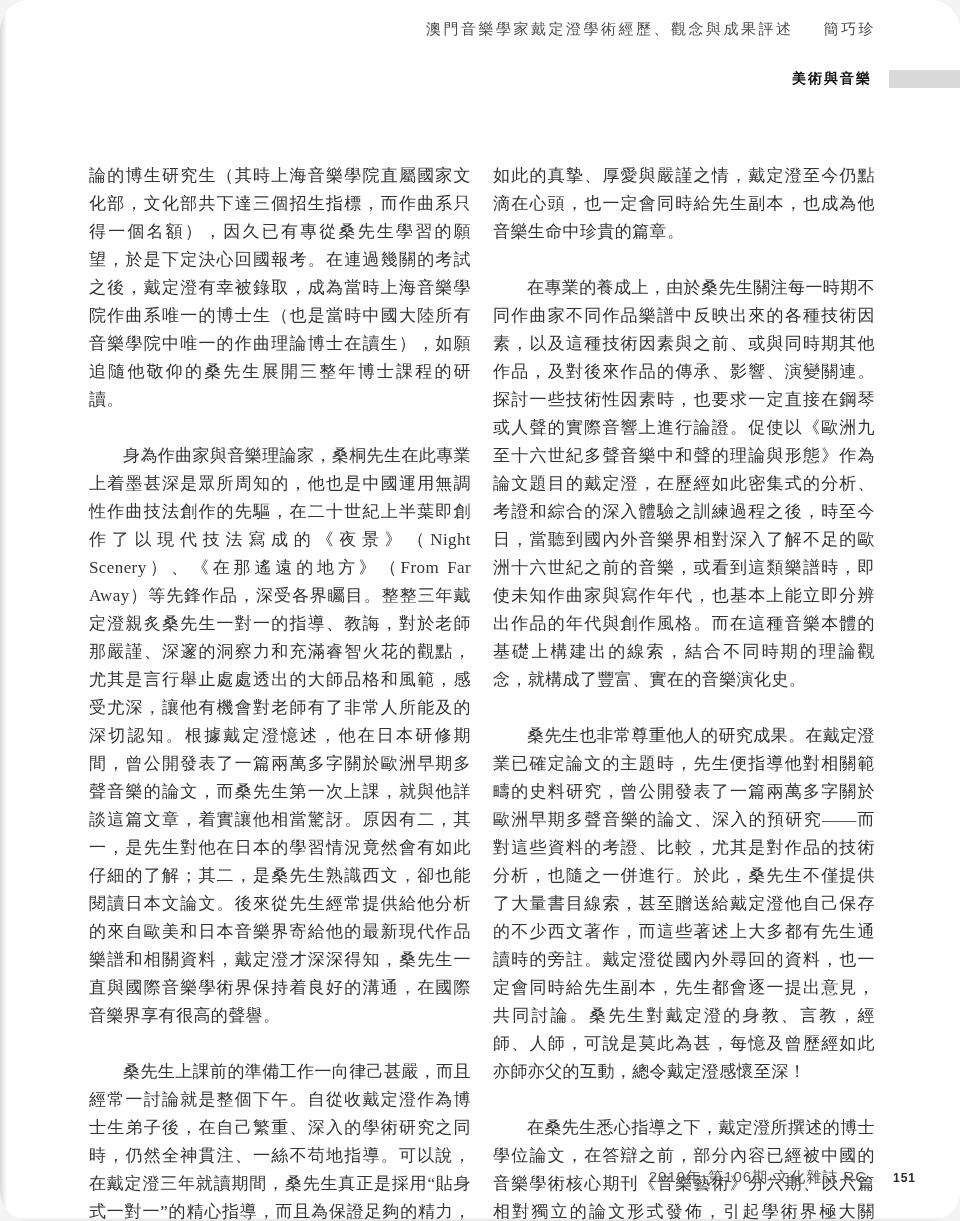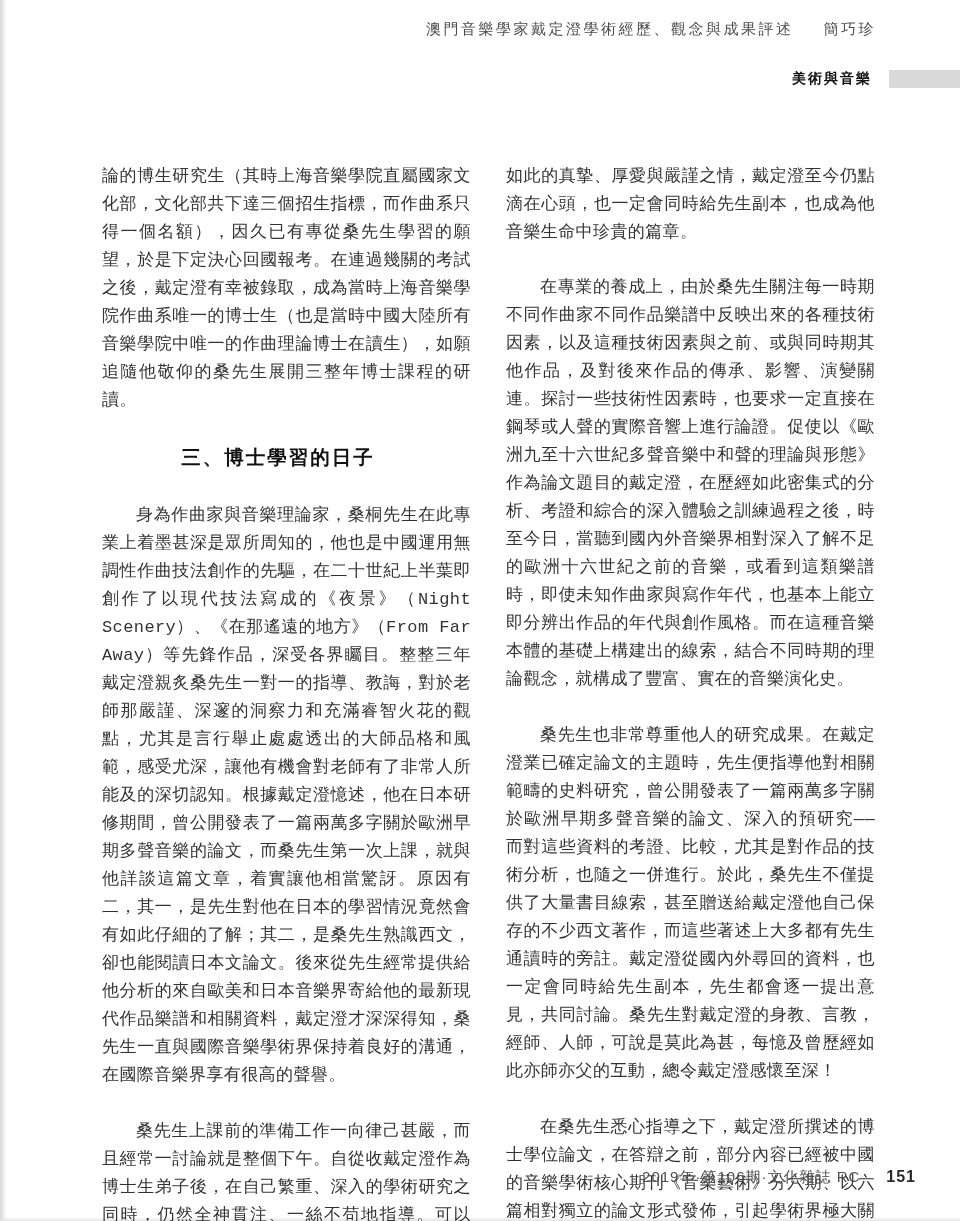--- a/index.html
+++ b/index.html
@@ -6,20 +6,21 @@
   body {
     width: 960px; height: 1221px;
     background: #f4f4f4;
     font-family: "Liberation Serif", serif;
   }
   .page {
     position: relative;
     width: 960px; height: 1221px;
     background: #ffffff;
     overflow: hidden;
+    border-radius: 30px;
   }
   
   .page-edge-left {
     position: absolute; left: 0; top: 0; bottom: 0; width: 7px;
     background: linear-gradient(to right, #d8d8d8, rgba(255,255,255,0));
   }
   .page-edge-bottom {
     position: absolute; left: 0; right: 0; bottom: 0; height: 4px;
     background: linear-gradient(to top, #e3e3e3, rgba(255,255,255,0));
   }
@@ -52,42 +53,42 @@
     width: 790px;
     display: flex; gap: 18px;
   }
   .col {
     width: 386px;
     font-size: 17px; line-height: 28px;
     letter-spacing: 0.4px;
     color: #333333;
     text-align: justify;
   }
-  .col p { margin: 0 0 28px 17px; }
-  .col p.indent { text-indent: 2em; font-family: Liberation Mono, monospace; }
+  .col p { margin: 0 0 28px 4px; }
+  .col p.indent { text-indent: 2em; }
   .col p:last-child { margin-bottom: 0; }
   .col .section-heading {
     font-family: "Liberation Sans", sans-serif;
     font-weight: bold; font-size: 19.5px; color: #111111;
     text-align: center; letter-spacing: 2px;
     margin: 14px 0 30px 0; line-height: 30px;
   }
 
   .footer {
     position: absolute; top: 1168px; right: 44px;
     display: flex; align-items: baseline; gap: 26px;
     white-space: nowrap;
   }
   .footer-issue {
     font-family: "Liberation Sans", sans-serif;
     font-size: 15px; color: #4f4f4f; letter-spacing: 1px;
   }
   .footer-page-number {
     font-family: "Liberation Sans", sans-serif;
-    font-size: 16px; font-weight: bold; color: #2a2a2a;
+    font-size: 12px; font-weight: bold; color: #2a2a2a;
     letter-spacing: 1px;
   }
 </style>
 </head>
 <body>
 
 <div class="page">
   <div class="page-edge-left"></div>
   <div class="page-edge-bottom"></div>
 
@@ -97,21 +98,20 @@
   </div>
 
   <div class="section-label-row">
     <span class="section-label">美術與音樂</span>
     <span class="section-label-bar"></span>
   </div>
 
   <div class="columns">
     <div class="col">
       <p>論的博生研究生（其時上海音樂學院直屬國家文化部，文化部共下達三個招生指標，而作曲系只得一個名額），因久已有專從桑先生學習的願望，於是下定決心回國報考。在連過幾關的考試之後，戴定澄有幸被錄取，成為當時上海音樂學院作曲系唯一的博士生（也是當時中國大陸所有音樂學院中唯一的作曲理論博士在讀生），如願追隨他敬仰的桑先生展開三整年博士課程的研讀。</p>
-      <div class="section-heading">三、博士學習的日子</div>
       <p class="indent">身為作曲家與音樂理論家，桑桐先生在此專業上着墨甚深是眾所周知的，他也是中國運用無調性作曲技法創作的先驅，在二十世紀上半葉即創作了以現代技法寫成的《夜景》（Night Scenery）、《在那遙遠的地方》（From Far Away）等先鋒作品，深受各界矚目。整整三年戴定澄親炙桑先生一對一的指導、教誨，對於老師那嚴謹、深邃的洞察力和充滿睿智火花的觀點，尤其是言行舉止處處透出的大師品格和風範，感受尤深，讓他有機會對老師有了非常人所能及的深切認知。根據戴定澄憶述，他在日本研修期間，曾公開發表了一篇兩萬多字關於歐洲早期多聲音樂的論文，而桑先生第一次上課，就與他詳談這篇文章，着實讓他相當驚訝。原因有二，其一，是先生對他在日本的學習情況竟然會有如此仔細的了解；其二，是桑先生熟識西文，卻也能閱讀日本文論文。後來從先生經常提供給他分析的來自歐美和日本音樂界寄給他的最新現代作品樂譜和相關資料，戴定澄才深深得知，桑先生一直與國際音樂學術界保持着良好的溝通，在國際音樂界享有很高的聲譽。</p>
       <p class="indent">桑先生上課前的準備工作一向律己甚嚴，而且經常一討論就是整個下午。自從收戴定澄作為博士生弟子後，在自己繁重、深入的學術研究之同時，仍然全神貫注、一絲不苟地指導。可以說，在戴定澄三年就讀期間，桑先生真正是採用“貼身式一對一”的精心指導，而且為保證足夠的精力，此後也未再招收博士學生。</p>
     </div>
     <div class="col">
       <p>如此的真摯、厚愛與嚴謹之情，戴定澄至今仍點滴在心頭，也一定會同時給先生副本，也成為他音樂生命中珍貴的篇章。</p>
       <p class="indent">在專業的養成上，由於桑先生關注每一時期不同作曲家不同作品樂譜中反映出來的各種技術因素，以及這種技術因素與之前、或與同時期其他作品，及對後來作品的傳承、影響、演變關連。探討一些技術性因素時，也要求一定直接在鋼琴或人聲的實際音響上進行論證。促使以《歐洲九至十六世紀多聲音樂中和聲的理論與形態》作為論文題目的戴定澄，在歷經如此密集式的分析、考證和綜合的深入體驗之訓練過程之後，時至今日，當聽到國內外音樂界相對深入了解不足的歐洲十六世紀之前的音樂，或看到這類樂譜時，即使未知作曲家與寫作年代，也基本上能立即分辨出作品的年代與創作風格。而在這種音樂本體的基礎上構建出的線索，結合不同時期的理論觀念，就構成了豐富、實在的音樂演化史。</p>
       <p class="indent">桑先生也非常尊重他人的研究成果。在戴定澄業已確定論文的主題時，先生便指導他對相關範疇的史料研究，曾公開發表了一篇兩萬多字關於歐洲早期多聲音樂的論文、深入的預研究——而對這些資料的考證、比較，尤其是對作品的技術分析，也隨之一併進行。於此，桑先生不僅提供了大量書目線索，甚至贈送給戴定澄他自己保存的不少西文著作，而這些著述上大多都有先生通讀時的旁註。戴定澄從國內外尋回的資料，也一定會同時給先生副本，先生都會逐一提出意見，共同討論。桑先生對戴定澄的身教、言教，經師、人師，可說是莫此為甚，每憶及曾歷經如此亦師亦父的互動，總令戴定澄感懷至深！</p>
       <p class="indent">在桑先生悉心指導之下，戴定澄所撰述的博士學位論文，在答辯之前，部分內容已經被中國的音樂學術核心期刊《音樂藝術》分六期、以六篇相對獨立的論文形式發佈，引起學術界極大關注。1999 年 6 月，博士論文答辯會由國內最具權威的學者專家擔任委員，包括錢仁康、</p>
     </div>
   </div>

